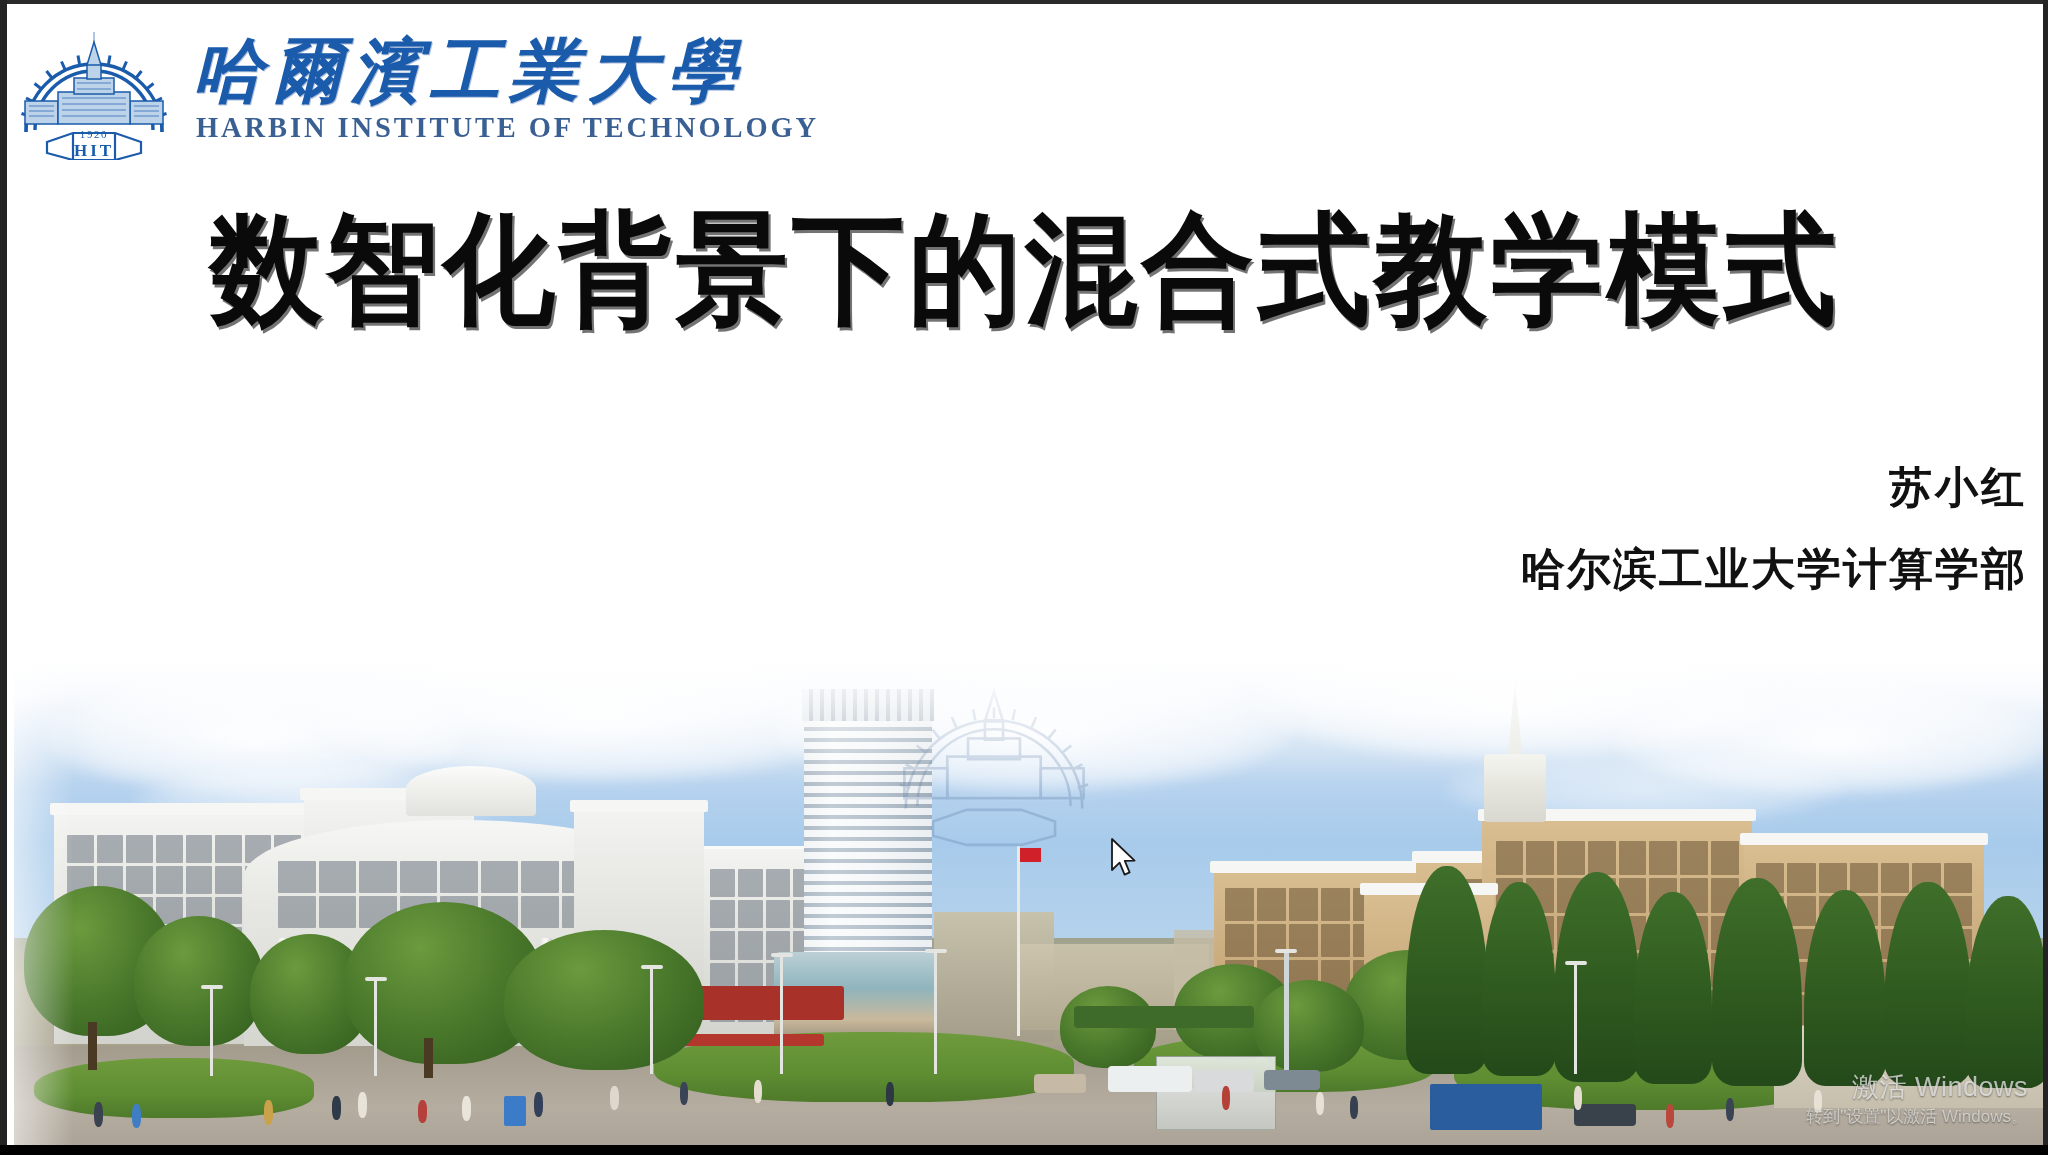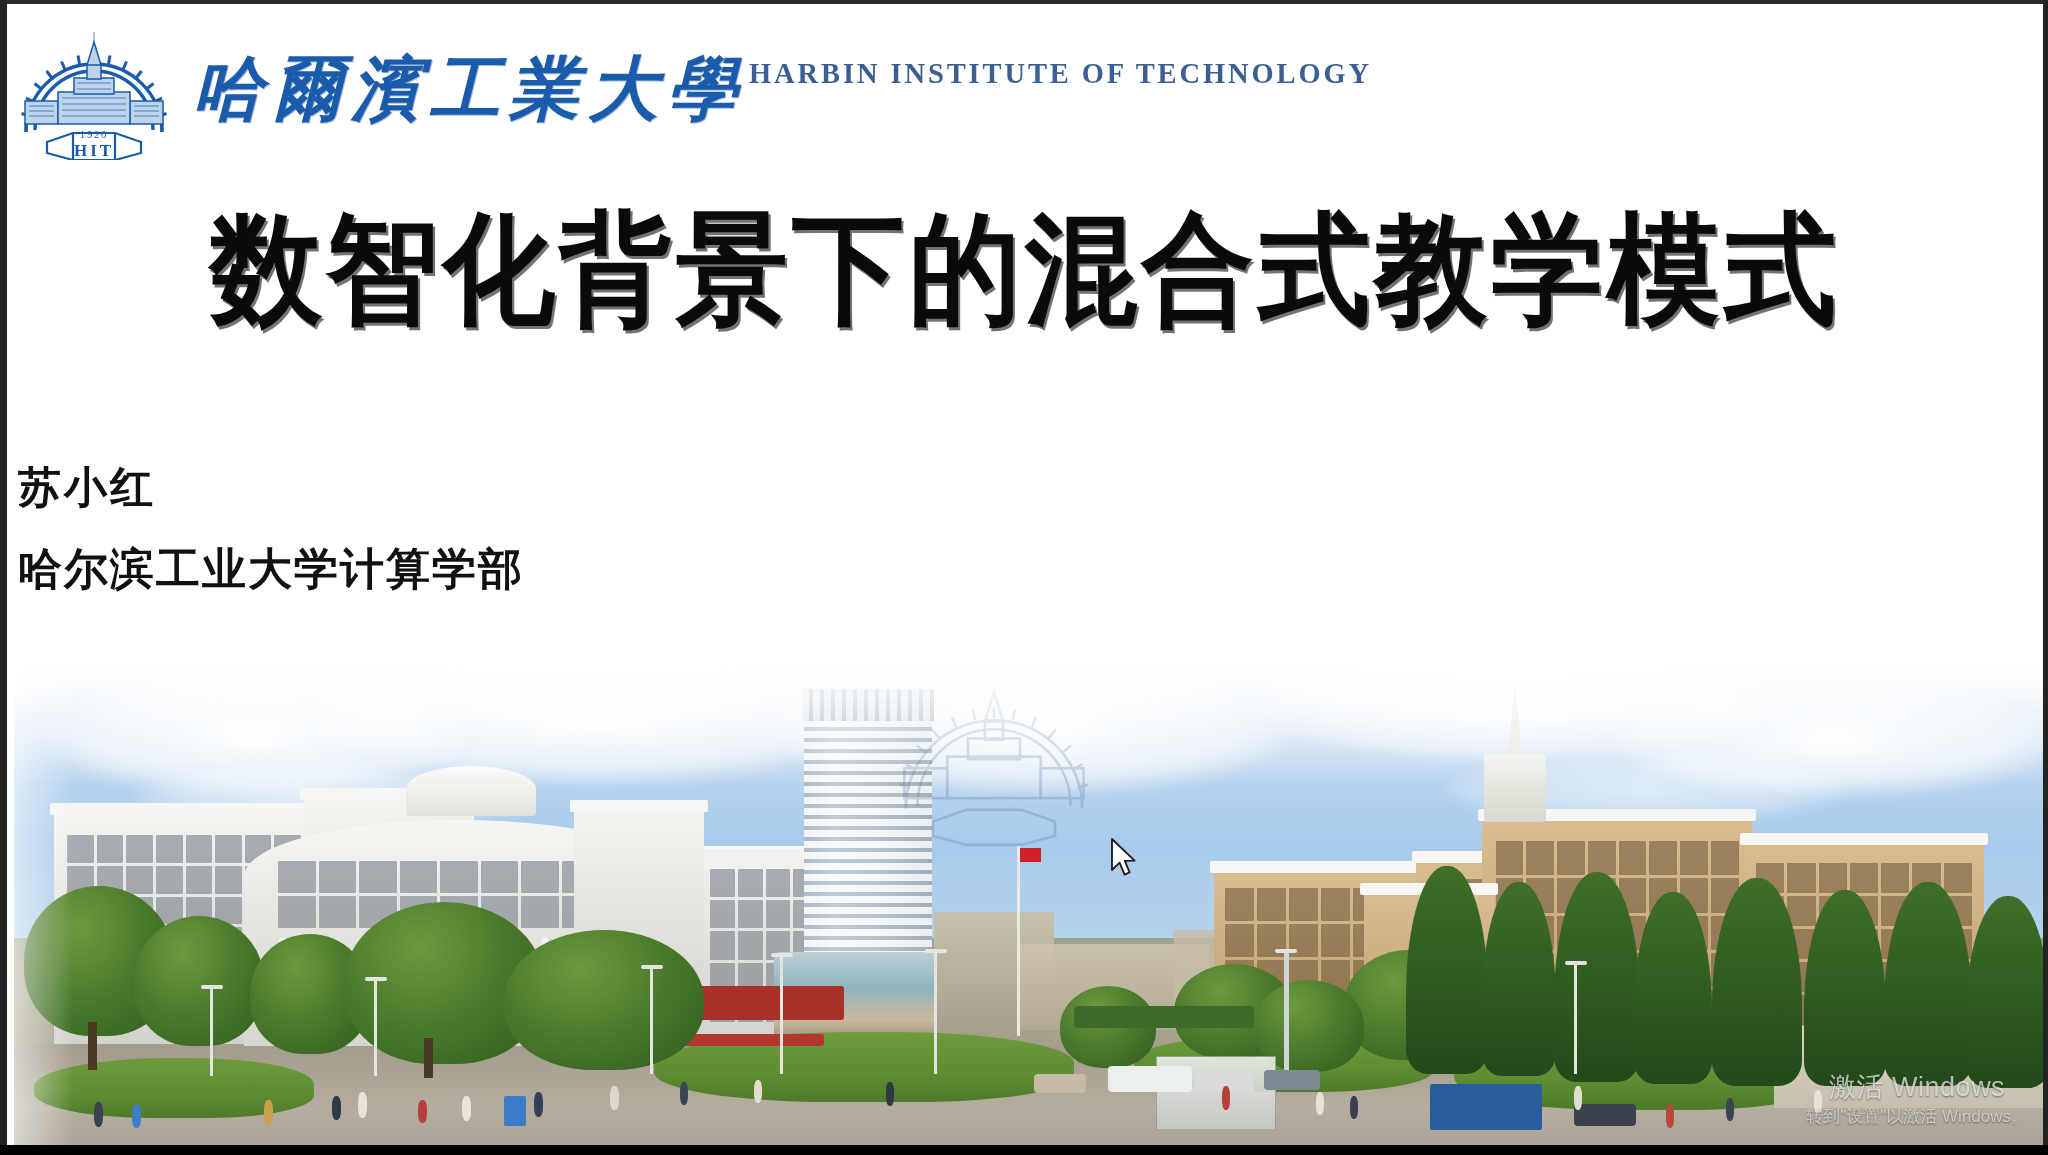--- a/index.html
+++ b/index.html
@@ -30,21 +30,21 @@
     background:#fff;
   }
 
   
   #logo-block{
     position:absolute; left:10px; top:16px;
     display:flex; align-items:center; gap:22px;
     z-index:20;
   }
   #logo-mark{ width:154px; height:140px; flex:0 0 auto; }
-  #logo-text{ display:flex; flex-direction:row; justify-content:flex-end; }
+  #logo-text{ display:flex; flex-direction:column; justify-content:flex-end; }
   #logo-cn{
     font-family:"Liberation Serif","DejaVu Serif",serif;
     font-size:70px; font-weight:700; font-style:italic;
     color:#1a5bab; letter-spacing:9px; line-height:1.04;
     white-space:nowrap;
     text-shadow:1px 1px 0 rgba(20,70,150,.35);
   }
   #logo-en{
     font-family:"Liberation Serif","DejaVu Serif",serif;
     font-size:28.5px; font-weight:700; color:#3a5f92;
@@ -60,21 +60,21 @@
     font-size:108px; font-weight:900; color:#0a0a0a;
     letter-spacing:4px; line-height:1.08;
     white-space:nowrap;
     transform:scaleX(1.04) scaleY(1.12);
     text-shadow:2px 2px 0 rgba(0,0,0,.55);
   }
 
   
   #byline{
     position:absolute; left:0; right:16px; top:462px;
-    text-align:left; z-index:20;margin-left:11px;
+    text-align:right; z-index:20;margin-left:11px;
   }
   #author-name{
     font-family:"DejaVu Sans","Liberation Sans",sans-serif;
     font-size:43px; font-weight:700; color:#111;
     letter-spacing:3px; line-height:1;
   }
   #author-email{
     margin-top:41px;
     font-family:"DejaVu Sans","Liberation Sans",sans-serif;
     font-size:45px; font-weight:700; color:#111;
@@ -241,21 +241,21 @@
   
   #photo-vig-l{
     position:absolute; left:0; top:0; width:60px; height:100%;
     background:linear-gradient(90deg,rgba(255,255,255,.55),rgba(255,255,255,0));
     z-index:29; pointer-events:none;
   }
 
   
   #win-watermark{
     position:absolute; right:22px; bottom:22px;
-    text-align:center; z-index:55;
+    text-align:right; z-index:55;
     color:rgba(242,242,242,.72);
     text-shadow:0 1px 2px rgba(0,0,0,.45);
     pointer-events:none;
   }
   #win-wm-title{
     font-family:"Liberation Sans","DejaVu Sans",sans-serif;
     font-size:27px; font-weight:400; line-height:1.05;
     letter-spacing:.5px;
   }
   #win-wm-sub{

